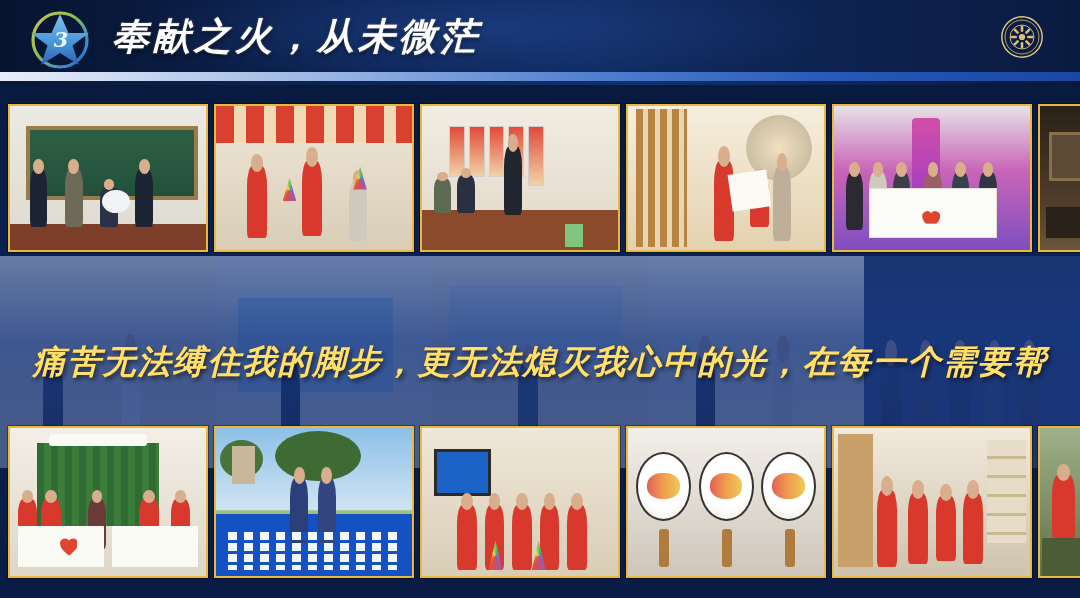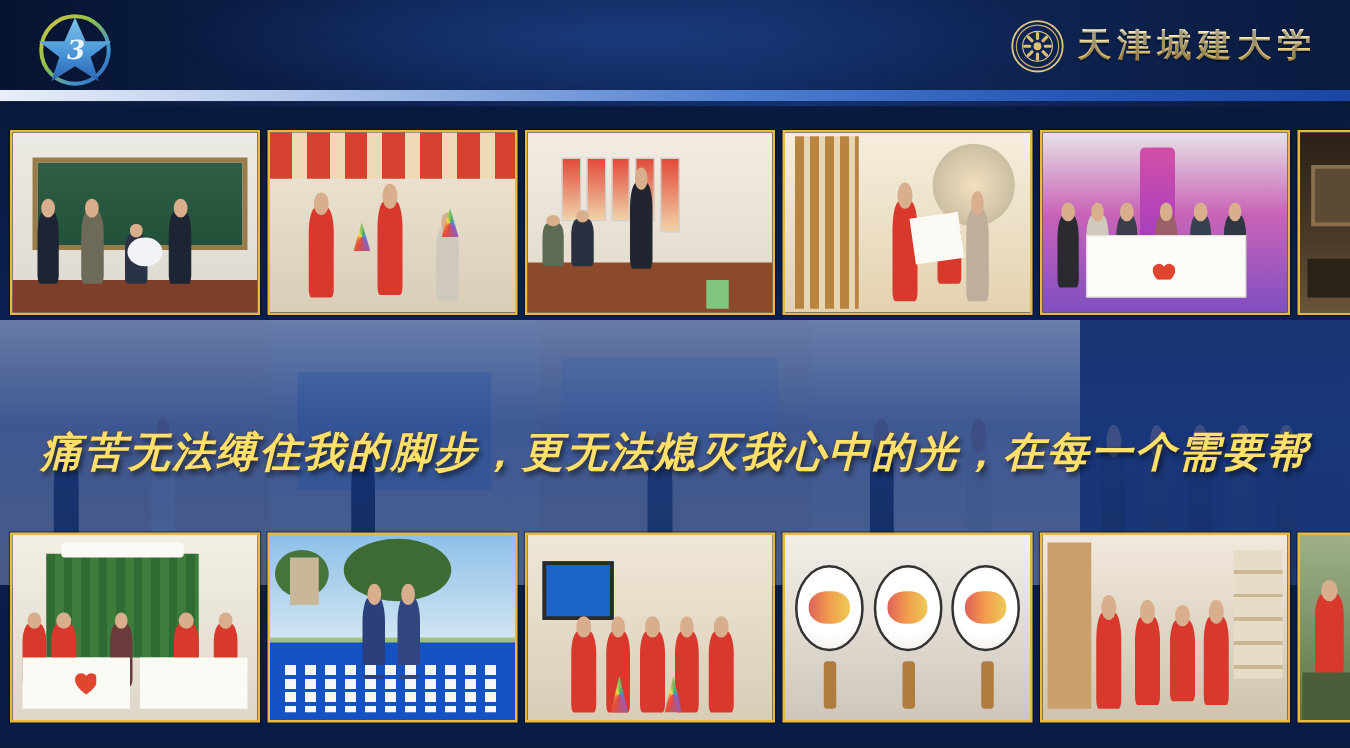--- a/index.html
+++ b/index.html
@@ -152,20 +152,21 @@
             <stop offset="55%" stop-color="#4a96d8"></stop>
             <stop offset="100%" stop-color="#2a62b4"></stop>
           </linearGradient>
         </defs>
         <circle cx="36" cy="33" r="27" fill="none" stroke="url(#ring)" stroke-width="3.2"></circle>
         <polygon points="36,7 44.5,26 65,26 48.5,38.5 55,58 36,46 17,58 23.5,38.5 7,26 27.5,26" fill="url(#starg)"></polygon>
         <text x="37" y="40" font-family="DejaVu Serif, serif" font-size="21" font-style="italic" font-weight="700" fill="#eaf6ff" text-anchor="middle">3</text>
       </svg>
     </div>
 
+    <div class="hdr-title">奉献之火，从未微茫</div>
 
     <div class="uni">
       <svg class="uni-seal" viewBox="0 0 48 48">
         <circle cx="24" cy="24" r="22" fill="none" stroke="#e0c684" stroke-width="1.6"></circle>
         <circle cx="24" cy="24" r="18.5" fill="none" stroke="#cdae68" stroke-width="1"></circle>
         <circle cx="24" cy="24" r="13" fill="none" stroke="#e0c684" stroke-width="1"></circle>
         <g fill="#dcbd74">
           <circle cx="24" cy="24" r="3.4"></circle>
           <g>
             <rect x="22.6" y="11.5" width="2.8" height="7" rx="1.2"></rect>
@@ -175,21 +176,20 @@
           </g>
           <g transform="rotate(45 24 24)">
             <rect x="22.6" y="11.5" width="2.8" height="7" rx="1.2"></rect>
             <rect x="22.6" y="29.5" width="2.8" height="7" rx="1.2"></rect>
             <rect x="11.5" y="22.6" width="7" height="2.8" rx="1.2"></rect>
             <rect x="29.5" y="22.6" width="7" height="2.8" rx="1.2"></rect>
           </g>
         </g>
       </svg>
       <div class="uni-txt">
-        <div class="uni-cn">天津城建大学</div>
       </div>
     </div>
   </div>
 
   <div class="hdr-bar"></div>
   <div class="hdr-bar2"></div>
 
   <div class="grid">
 
     <div class="row row-top">

